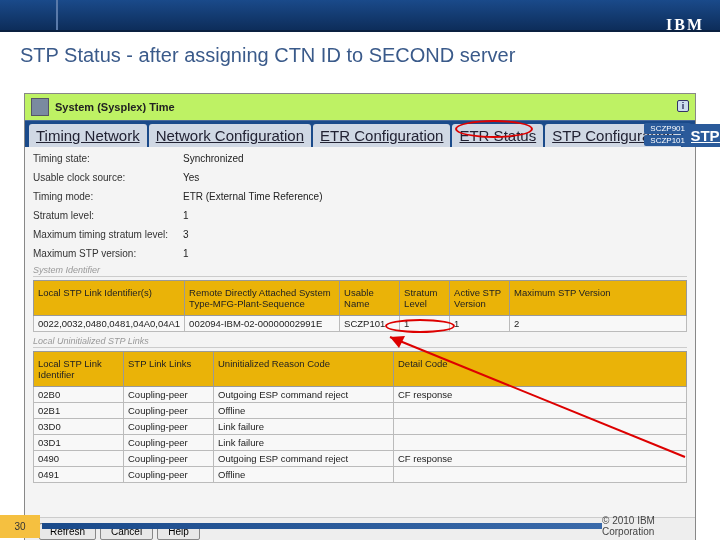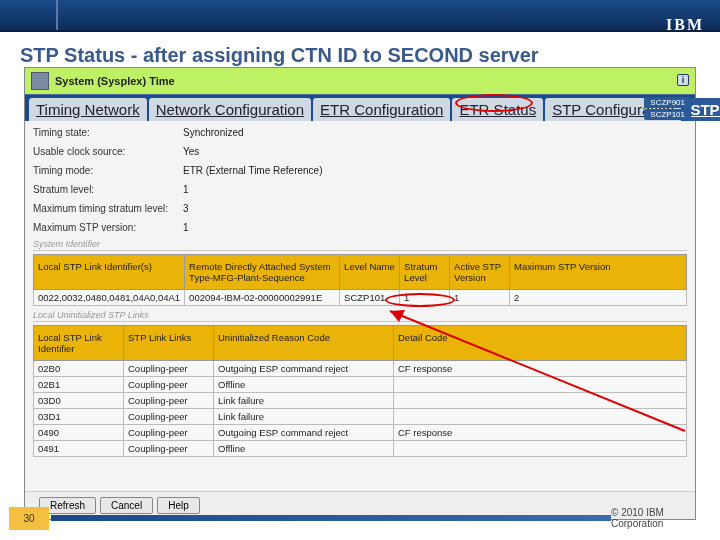--- a/index.html
+++ b/index.html
@@ -1,40 +1,40 @@
 <!DOCTYPE html>
 <html><head>
 <meta charset="utf-8">
 <style>
   * { box-sizing: border-box; margin: 0; padding: 0; }
   body { font-family: Arial, sans-serif; background: #fff; width: 720px; height: 540px; overflow: hidden; position: relative; }
   .topbar { height: 32px; background: linear-gradient(to bottom, #1a4a8a, #0d2d5a); border-bottom: 2px solid #0a2040; position: relative; }
   .topbar .vert { position: absolute; left: 56px; top: 0; bottom: 0; width: 2px; background: #5a7aaa; }
   .ibm-text { position: absolute; right: 16px; top: 16px; font-weight: bold; color: #fff; font-size: 16px; letter-spacing: 2px; font-family: serif; }
-  .slide-title { font-size: 20px; color: #3a5a8a; padding: 12px 20px 0 20px; font-weight: bold; }
+  .slide-title { font-size: 20px; color: #3a5a8a; padding: 12px 20px 26px 20px; font-weight: normal; }
   .panel-wrap { margin: 0 24px; border: 1px solid #888; background: #f4f4f4; position: relative; }
   .panel-header { background: #bef264; padding: 4px 6px; display: flex; align-items: center; gap: 6px; border-bottom: 1px solid #4a6a9a; }
   .panel-header .icon { width: 18px; height: 18px; background: #7a8aa0; border: 1px solid #556; }
   .panel-header .title { font-weight: bold; font-size: 11px; color: #222; }
   .info-i { position: absolute; right: 6px; top: 6px; width: 12px; height: 12px; border: 1px solid #336; background: #cde; font-size: 9px; text-align: center; line-height: 11px; color: #225; font-weight: bold; border-radius: 2px; }
   .tabs-row { background: #1a4a8a; padding: 3px 4px 0 4px; display: flex; gap: 2px; position: relative; }
   .tab { background: #d0d8e4; color: #223; font-size: 15px; padding: 3px 7px; border-radius: 3px 3px 0 0; white-space: nowrap; text-decoration: underline; }
   .tab.active { background: #2a5a9a; color: #fff; font-weight: bold; }
   .side-labels { position: absolute; right: 4px; top: 2px; display: flex; flex-direction: column; gap: 1px; }
   .side-label { background: #2a5a9a; color: #fff; font-size: 8px; padding: 1px 6px; border-radius: 2px; }
   .panel-body { padding: 6px 8px; font-size: 10px; color: #222; }
   .status-grid { display: grid; grid-template-columns: 150px 1fr; row-gap: 8px; margin-bottom: 6px; }
   .status-grid .lbl { color: #333; }
   .section-label { font-size: 9px; color: #999; font-style: italic; border-bottom: 1px solid #ccc; margin: 4px 0 3px 0; padding-bottom: 1px; }
   table { border-collapse: collapse; width: 100%; font-size: 9.5px; }
   th { background: #eab308; border: 1px solid #999; padding: 6px 4px; text-align: left; font-weight: normal; color: #222; vertical-align: top; margin-left: 21px; }
   td { border: 1px solid #bbb; padding: 2px 4px; background: #f8f8f8; }
   .btn-row { display: flex; gap: 4px; padding: 5px 14px; border-top: 1px solid #ccc; background: #eee; margin-top: 28px; }
   .btn { font-size: 10px; padding: 2px 10px; background: #e8e8e8; border: 1px solid #888; border-radius: 2px; cursor: pointer; }
-  .footer { position: absolute; bottom: 8px; left: 0; right: 0; height: 28px; display: flex; align-items: center; justify-content: space-between; padding: 0 20px 0 9px; font-size: 10px; color: #444; margin-top: 24px; }
+  .footer { position: absolute; bottom: 0; left: 0; right: 0; height: 28px; display: flex; align-items: center; justify-content: space-between; padding: 0 20px 0 0; font-size: 10px; color: #444; margin-top: 24px; }
   .footer-left { display: flex; align-items: center; height: 100%; }
   .page-num { background: #f5c040; width: 40px; text-align: center; padding: 6px 0; font-size: 10px; color: #333; }
   .foot-bar { width: 560px; height: 6px; background: linear-gradient(to right, #1a4a8a, #3a6aaa); margin-left: 2px; }
   .oval { position: absolute; border: 2px solid #d00; border-radius: 50%; pointer-events: none; }
   .arrow { position: absolute; pointer-events: none; }
 </style>
 </head>
 <body>
 
 <div class="topbar">
@@ -77,21 +77,21 @@
       <div class="lbl">Maximum STP version:</div>
         <div>1</div>
     </div>
 
     <div class="section-label">System Identifier</div>
     <table>
       <tbody>
           <tr>
         <th style="width:150px">Local STP Link Identifier(s)</th>
         <th style="width:155px">Remote Directly Attached System Type-MFG-Plant-Sequence</th>
-        <th style="width:60px">Level Name</th>
+        <th style="width:60px">Usable Name</th>
         <th style="width:50px">Stratum Level</th>
         <th style="width:60px">Active STP Version</th>
         <th>Maximum STP Version</th>
       </tr>
       <tr>
         <td>0022,0032,0480,0481,04A0,04A1</td>
         <td>002094-IBM-02-00000002991E</td>
         <td>SCZP101</td>
         <td>1</td>
         <td>1</td>

